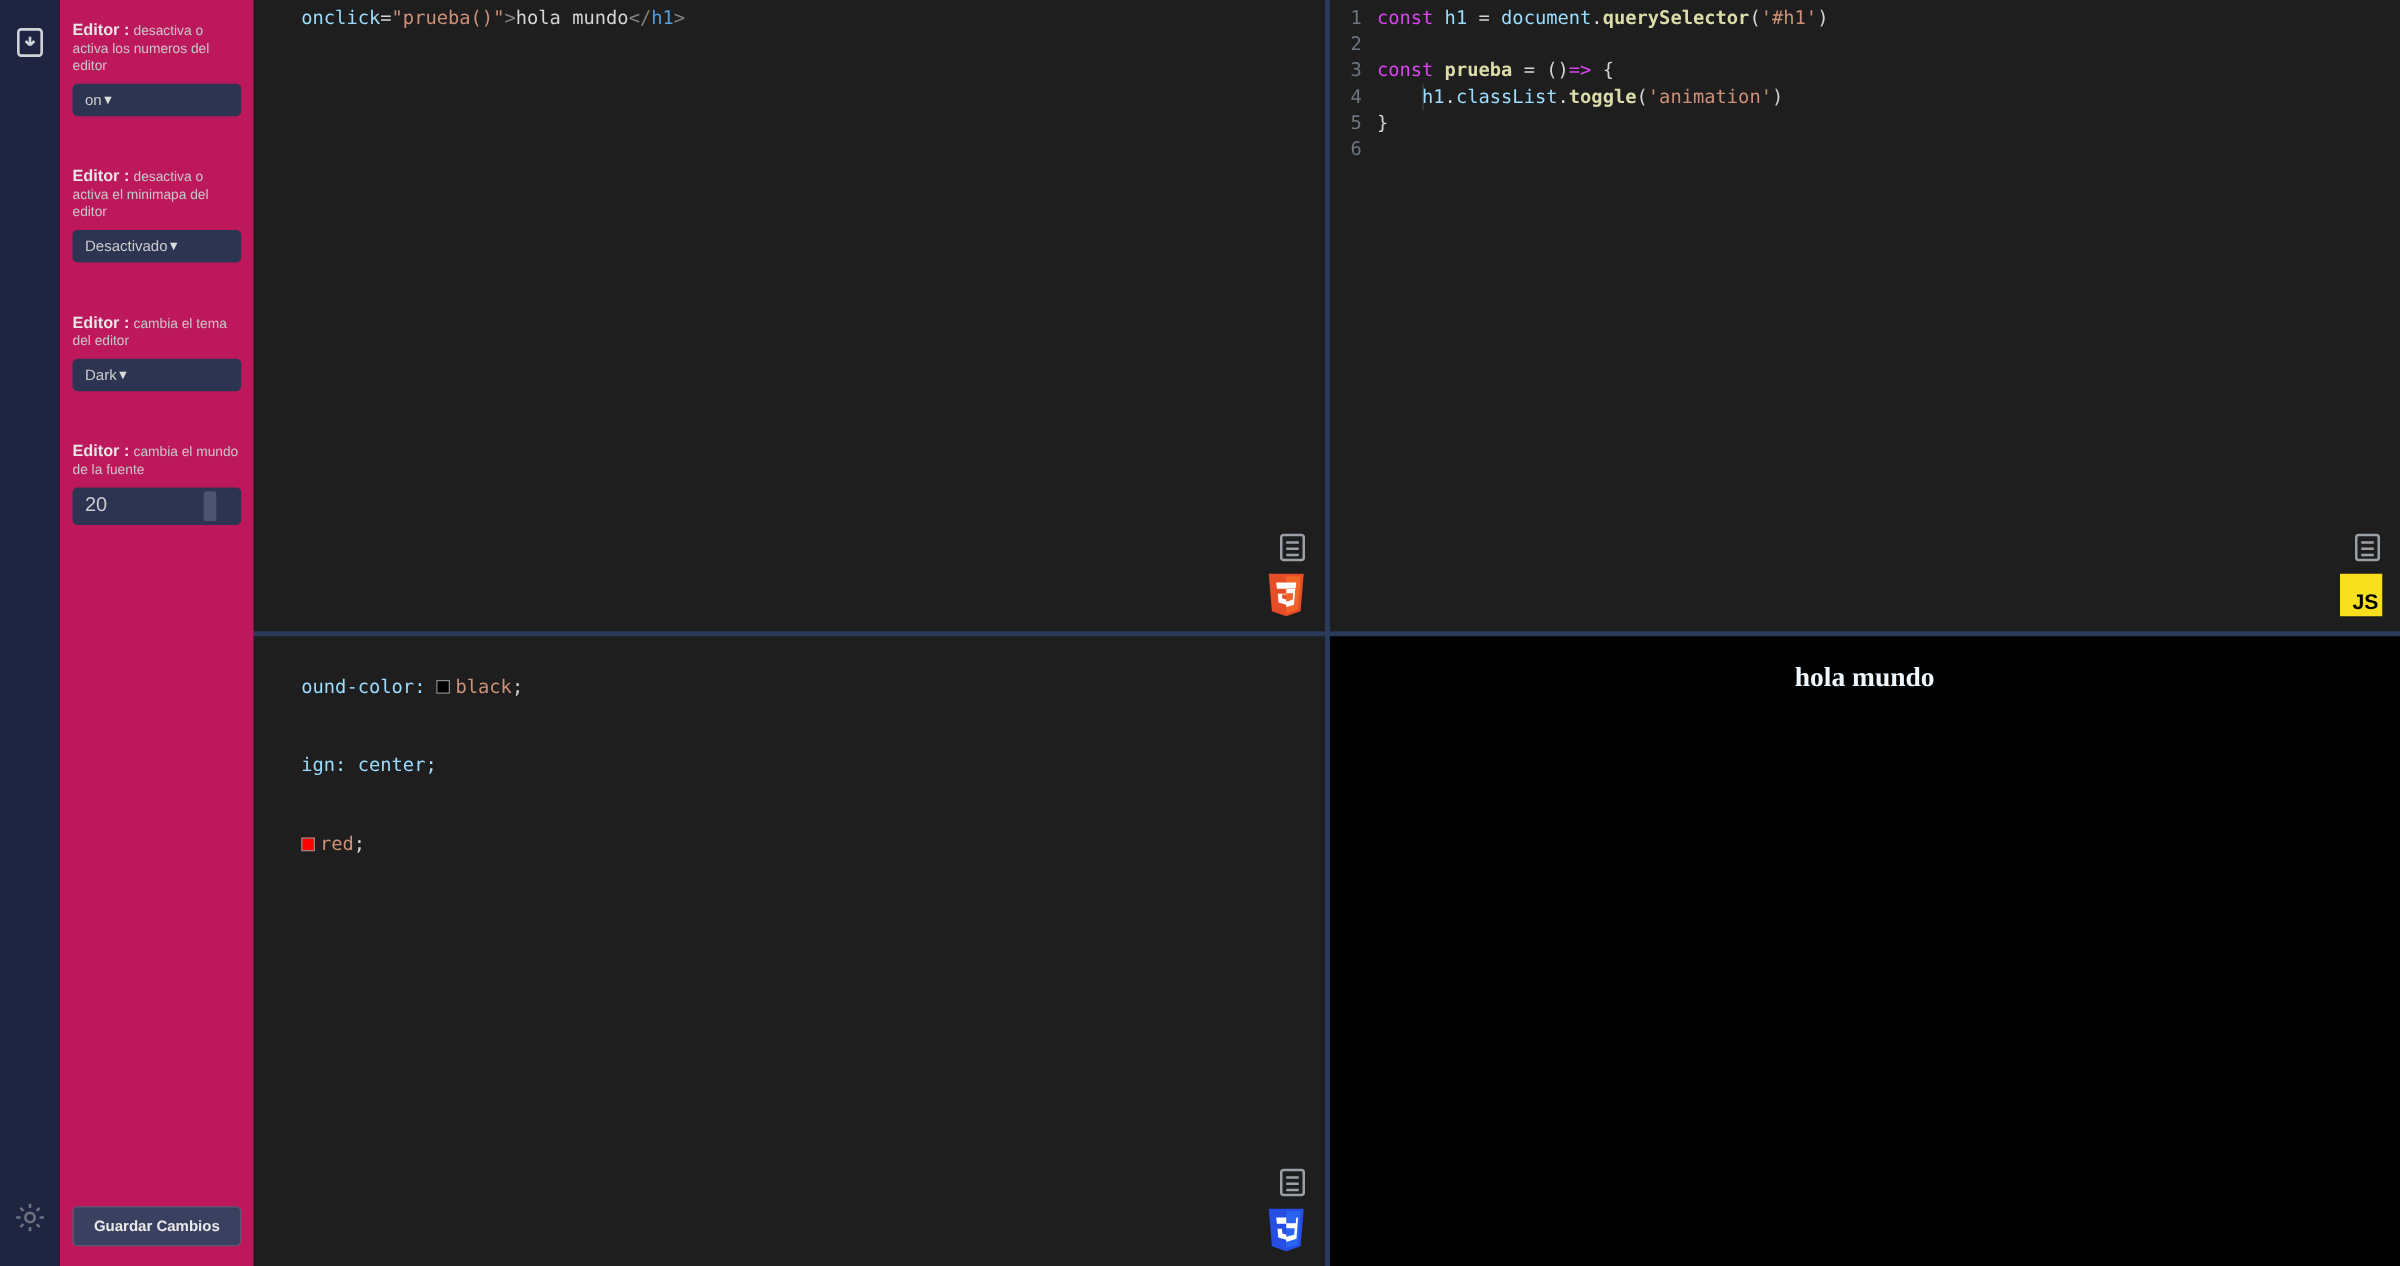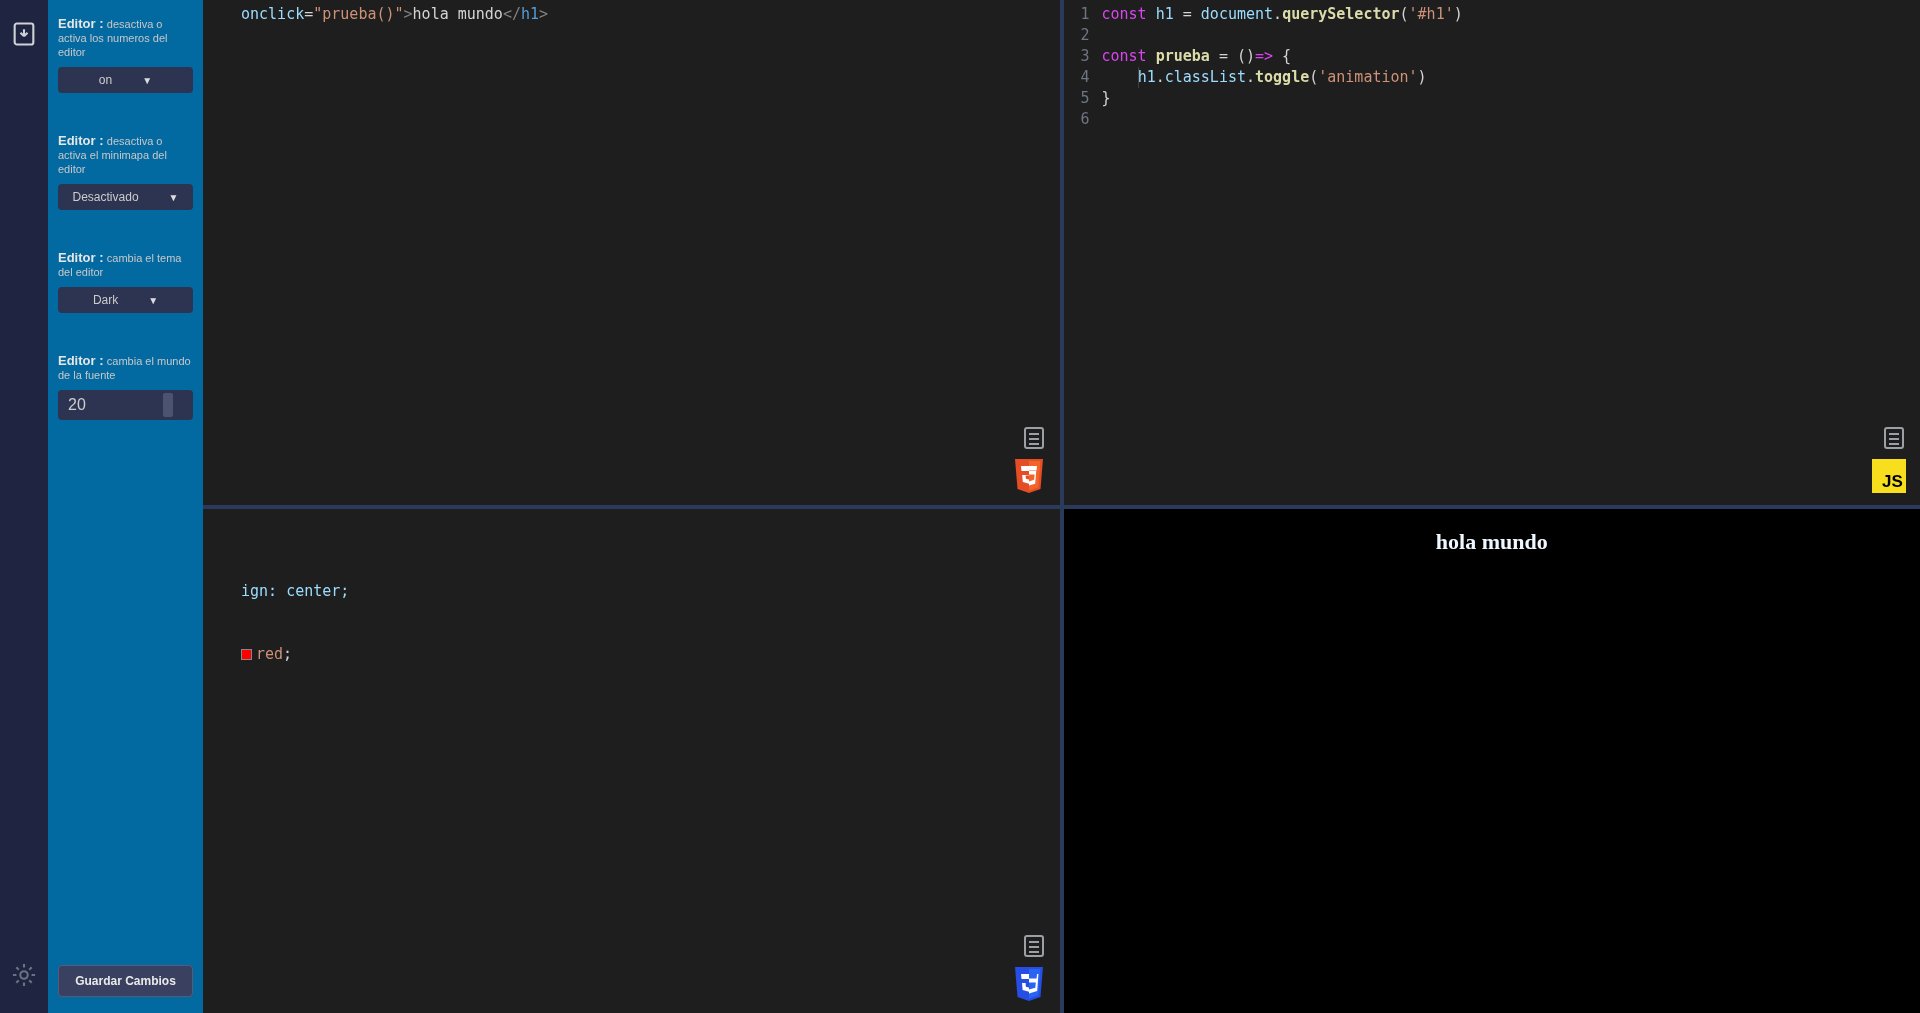--- a/index.html
+++ b/index.html
@@ -14,41 +14,40 @@
     flex-direction: column;
     align-items: center;
     justify-content: space-between;
     padding: 20px 0;
   }
   .activity-bar svg { width: 28px; height: 28px; }
 
   
   .side-panel {
     width: 155px;
-    background: #0369a1;
+    background: #be185d;
     padding: 16px 10px;
     display: flex;
     flex-direction: column;
     gap: 40px;
     font-size: 12px;
   }
   .setting-group { display: flex; flex-direction: column; gap: 8px; }
   .setting-label .bold { font-weight: bold; color: #e6e6e6; font-size: 13px; }
   .setting-label .desc { color: #c8c8c8; font-size: 11px; }
   .select-box {
     position: relative;
     background: #2d3452;
     border-radius: 4px;
     padding: 6px 10px;
     font-size: 12px;
     display: flex;
-    justify-content: center;
+    justify-content: flex-start;
     align-items: center;
     cursor: pointer;
-    gap: 30px;
   }
   .select-box .arrow { font-size: 10px; color: #ddd; }
   .fontsize-box {
     background: #2d3452;
     border-radius: 4px;
     padding: 6px 10px;
     font-size: 16px;
     display: flex;
     align-items: center;
     position: relative;
@@ -280,20 +279,24 @@
         <span class="codeline"> </span>
       </div>
     <span class="clipboard-icon"></span>
     <svg class="lang-badge" viewBox="0 0 34 34">
       <rect width="34" height="34" fill="#f7df1e"></rect>
       <text x="10" y="28" font-family="Arial" font-weight="900" font-size="17" fill="#000">JS</text>
     </svg>
   </div>
 
   <div class="pane pane-editor css-pane" style="padding-top:30px;">
+    <div class="gutter-line">
+        <span class="gutter"></span>
+        <span class="codeline"><span class="tok-prop">ound-color: </span><span class="color-swatch" style="background:#000"></span><span class="tok-value">black</span><span class="tok-text">;</span></span>
+      </div>
     <div class="gutter-line" style="height:21px"></div>
     <div class="gutter-line" style="height:21px"></div>
     <div class="gutter-line">
         <span class="gutter"></span>
         <span class="codeline"><span class="tok-prop">ign: center;</span></span>
       </div>
     <div class="gutter-line" style="height:21px"></div>
     <div class="gutter-line" style="height:21px"></div>
     <div class="gutter-line">
         <span class="gutter"></span>

